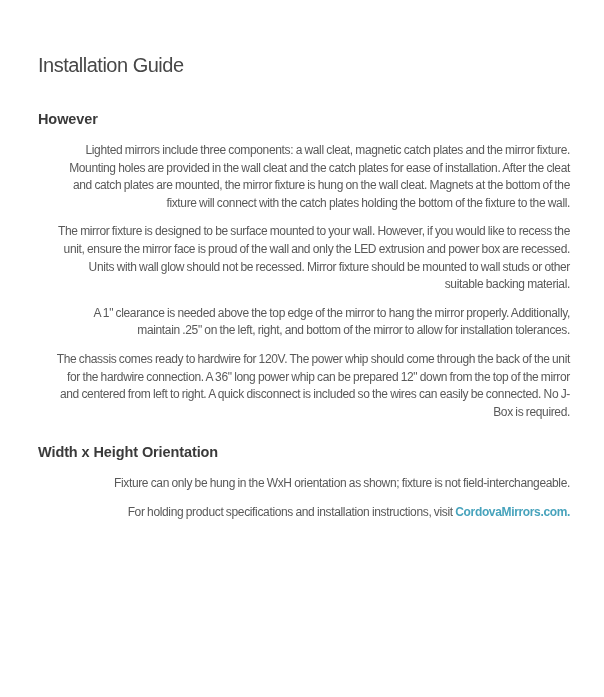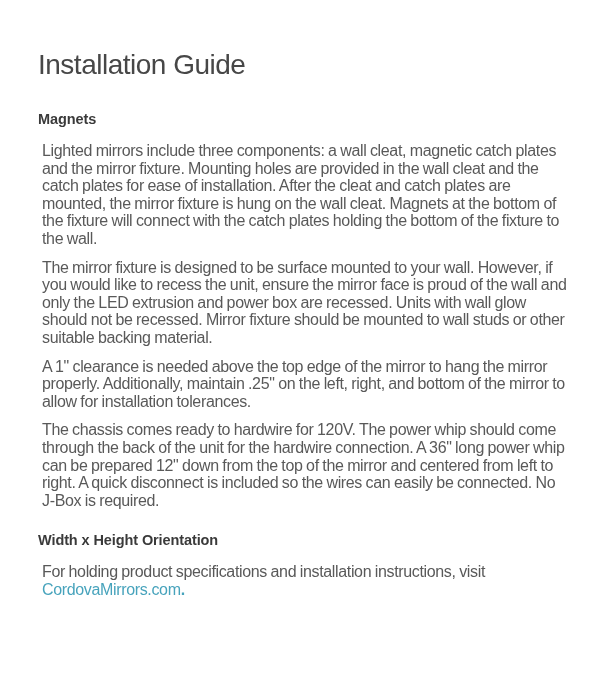--- a/index.html
+++ b/index.html
@@ -17,65 +17,67 @@
     overflow:hidden;
   }
   .page{
     box-sizing:border-box;
     width:604px;height:697px;
     padding:46px 34px 0 38px;
     background:var(--background);
   }
   h1.doc-title{
     margin:0;
-    font-size:28px;
+    font-size:20px;
     font-weight:300;
     letter-spacing:-0.5px;
     line-height:38px;
     color:var(--title-text);
   }
   h2.sec-heading{
     margin:0 0 14px 0;
     font-size:14.5px;
     font-weight:700;
     line-height:18px;
     letter-spacing:-0.1px;
     color:var(--heading-text);
   }
   section.sec-mounting h2.sec-heading{margin-top:26px;}
   section.sec-orientation h2.sec-heading{margin-top:22px;}
   p.body-par{
-    margin:0 0 11px 4px;
-    font-size:16px;
+    margin:0 0 11px 18px;
+    font-size:12px;
     line-height:17.6px;
     letter-spacing:-0.35px;
     word-spacing:-0.5px;
     color:var(--body-text);
+    text-align:right;
   }
   a.site-link{
     color:var(--link-text);
-    font-weight:400;
+    font-weight:700;
     text-decoration:none;
     cursor:pointer;
   }
   .link-suffix{color:var(--link-text);font-weight:700;}
 </style>
 </head>
 <body>
 
 <div class="page">
 
   <h1 class="doc-title">Installation Guide</h1>
 
   <section class="sec-mounting">
-    <h2 class="sec-heading">Magnets</h2>
+    <h2 class="sec-heading">However</h2>
     <p class="body-par">Lighted mirrors include three components: a wall cleat, magnetic catch plates and the mirror fixture. Mounting holes are provided in the wall cleat and the catch plates for ease of installation. After the cleat and catch plates are mounted, the mirror fixture is hung on the wall cleat. Magnets at the bottom of the fixture will connect with the catch plates holding the bottom of the fixture to the wall.</p>
     <p class="body-par">The mirror fixture is designed to be surface mounted to your wall. However, if you would like to recess the unit, ensure the mirror face is proud of the wall and only the LED extrusion and power box are recessed. Units with wall glow should not be recessed. Mirror fixture should be mounted to wall studs or other suitable backing material.</p>
     <p class="body-par">A 1" clearance is needed above the top edge of the mirror to hang the mirror properly. Additionally, maintain .25" on the left, right, and bottom of the mirror to allow for installation tolerances.</p>
     <p class="body-par">The chassis comes ready to hardwire for 120V. The power whip should come through the back of the unit for the hardwire connection. A 36" long power whip can be prepared 12" down from the top of the mirror and centered from left to right. A quick disconnect is included so the wires can easily be connected. No J-Box is required.</p>
   </section>
 
   <section class="sec-orientation">
     <h2 class="sec-heading">Width x Height Orientation</h2>
+    <p class="body-par">Fixture can only be hung in the WxH orientation as shown; fixture is not field-interchangeable.</p>
     <p class="body-par"><span>For holding product specifications and installation instructions, visit </span><a href="#" class="site-link">CordovaMirrors.com</a><span class="link-suffix">.</span></p>
   </section>
 
 </div>
 
 </body></html>

